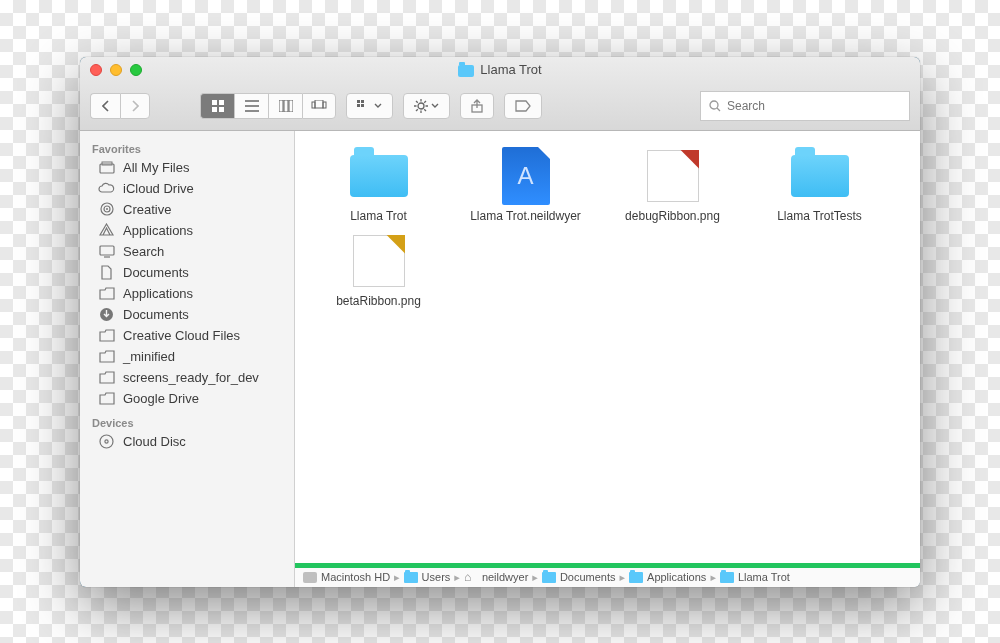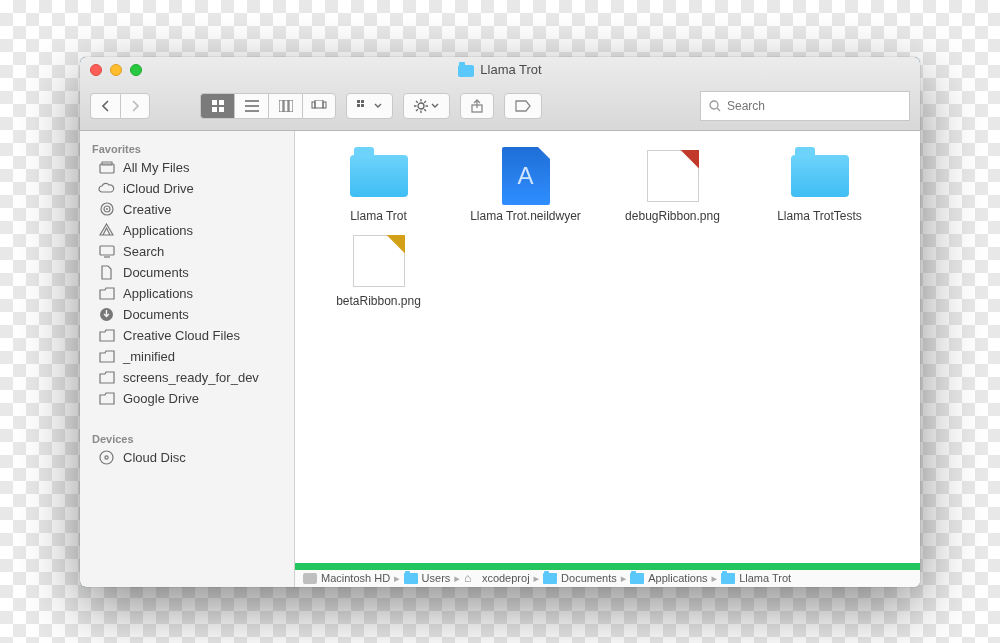--- a/index.html
+++ b/index.html
@@ -87,21 +87,21 @@
   .folder{width:58px;height:42px;background:linear-gradient(#6dd3fb,#3fbdf4);border-radius:4px;position:relative;}
   .folder::before{content:"";position:absolute;top:-8px;left:4px;width:20px;height:8px;background:#6dd3fb;border-radius:3px 3px 0 0;}
   .xcode{width:48px;height:58px;background:linear-gradient(#1f6ed6,#2f8eff);position:relative;border-radius:2px;}
   .xcode::after{content:"";position:absolute;top:0;right:0;border-style:solid;border-width:0 12px 12px 0;border-color:transparent #fff transparent transparent;}
   .xcode-a{position:absolute;inset:0;display:flex;align-items:center;justify-content:center;color:#cfe3ff;font-size:24px;font-weight:200;}
   .pngfile{width:52px;height:52px;background:#fff;border:1px solid #d0d0d0;position:relative;}
   .ribbon{position:absolute;top:-1px;right:-1px;width:26px;height:26px;overflow:hidden;}
   .ribbon::before{content:"";position:absolute;top:-13px;right:-13px;width:26px;height:26px;transform:rotate(45deg);}
   .ribbon.debug::before{background:#c0392b;}
   .ribbon.beta::before{background:#d4a017;}
-  .pathbar{height:24px;border-top:7px solid #22c55e;background:#fafafa;display:flex;align-items:center;font-size:11px;color:#555;padding:0 8px;gap:4px;overflow:hidden;}
+  .pathbar{height:24px;border-top:5px solid #22c55e;background:#fafafa;display:flex;align-items:center;font-size:11px;color:#555;padding:0 8px;gap:4px;overflow:hidden;}
   .pseg{display:flex;align-items:center;gap:4px;white-space:nowrap;}
   .pchev{color:#aaa;}
   .picon{width:14px;height:11px;}
   .picon.fld{background:#5ac8fa;border-radius:1px;position:relative;}
   .picon.fld::before{content:"";position:absolute;top:-2px;left:1px;width:5px;height:2px;background:#5ac8fa;border-radius:1px 1px 0 0;}
   .picon.hd{background:#bfbfbf;border-radius:2px;}
   .picon.home{background:none;color:#888;font-size:12px;line-height:11px;}
   svg{display:block;}
 </style>
 </head>
@@ -316,21 +316,21 @@
       </div>
       <div class="sb-item">
         <span class="sic">
             <svg width="16" height="13" viewBox="0 0 16 13">
               <path d="M1 3 h5 l1 -2 h8 v11 h-14 z" fill="none" stroke="#777" stroke-width="1.2"></path>
             </svg>
           </span>
         <span>Google Drive</span>
       </div>
 
-      <div class="sb-header" style="margin-top:18px">Devices</div>
+      <div class="sb-header" style="margin-top:2px">Devices</div>
       <div class="sb-item">
         <span class="sic">
             <svg width="15" height="15" viewBox="0 0 15 15">
               <circle cx="7.5" cy="7.5" r="6.5" fill="none" stroke="#777" stroke-width="1.2"></circle>
               <circle cx="7.5" cy="7.5" r="1.6" fill="none" stroke="#777" stroke-width="1.2"></circle>
             </svg>
           </span>
         <span>Cloud Disc</span>
       </div>
     </div>
@@ -381,21 +381,21 @@
             <span>Macintosh HD</span>
           </div>
           <span class="pchev">▸</span>
         <div class="pseg">
             <span class="picon fld"></span>
             <span>Users</span>
           </div>
           <span class="pchev">▸</span>
         <div class="pseg">
             <span class="picon home">⌂</span>
-            <span>xcodeproj</span>
+            <span>neildwyer</span>
           </div>
           <span class="pchev">▸</span>
         <div class="pseg">
             <span class="picon fld"></span>
             <span>Documents</span>
           </div>
           <span class="pchev">▸</span>
         <div class="pseg">
             <span class="picon fld"></span>
             <span>Applications</span>

